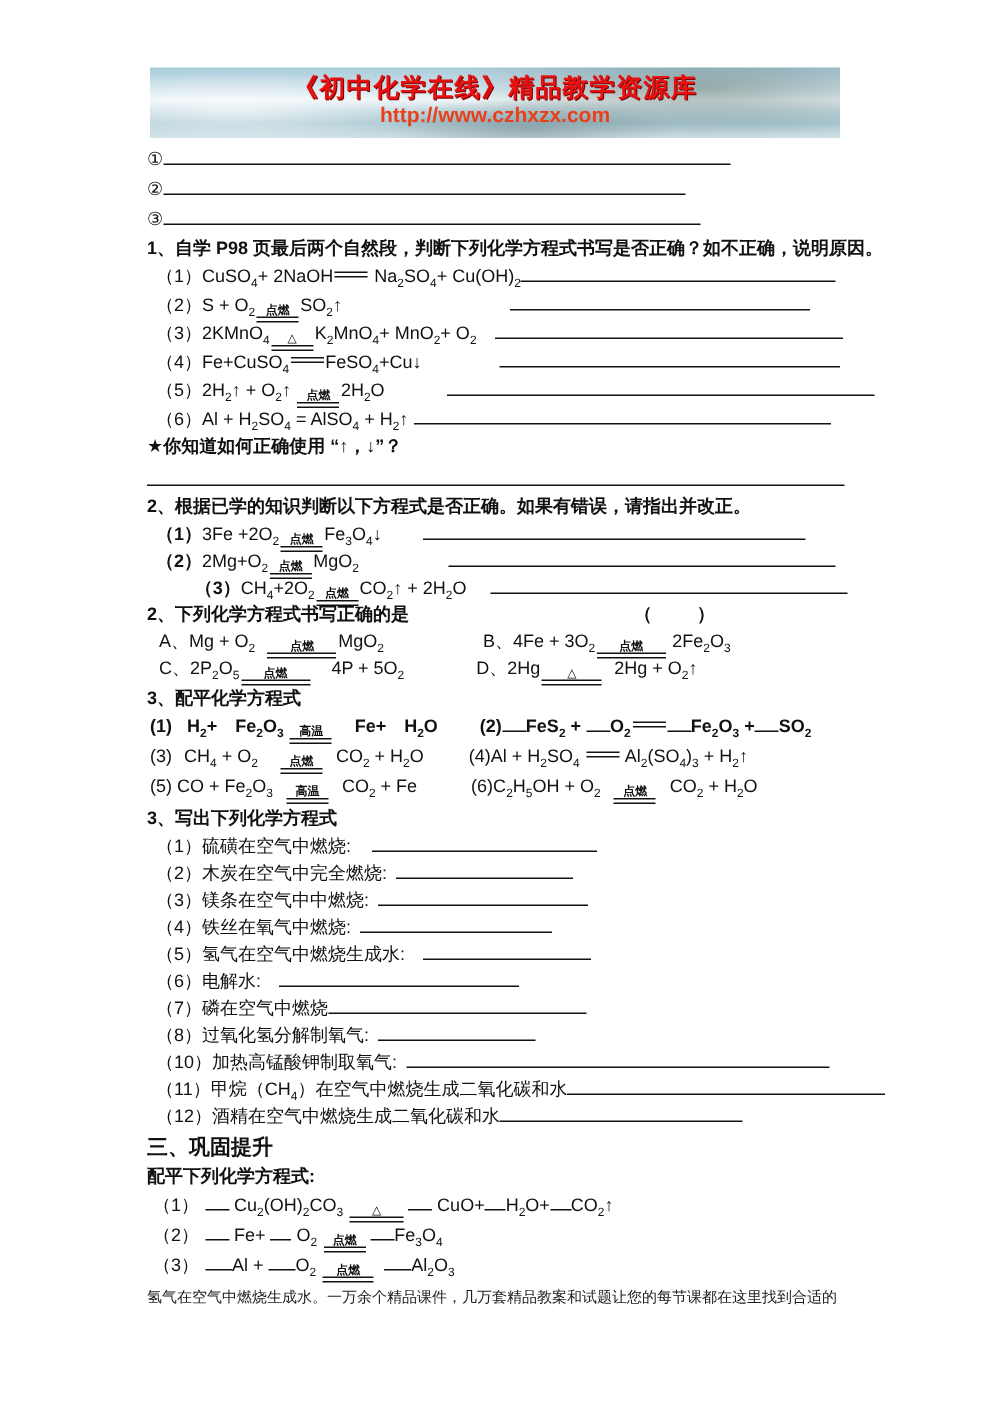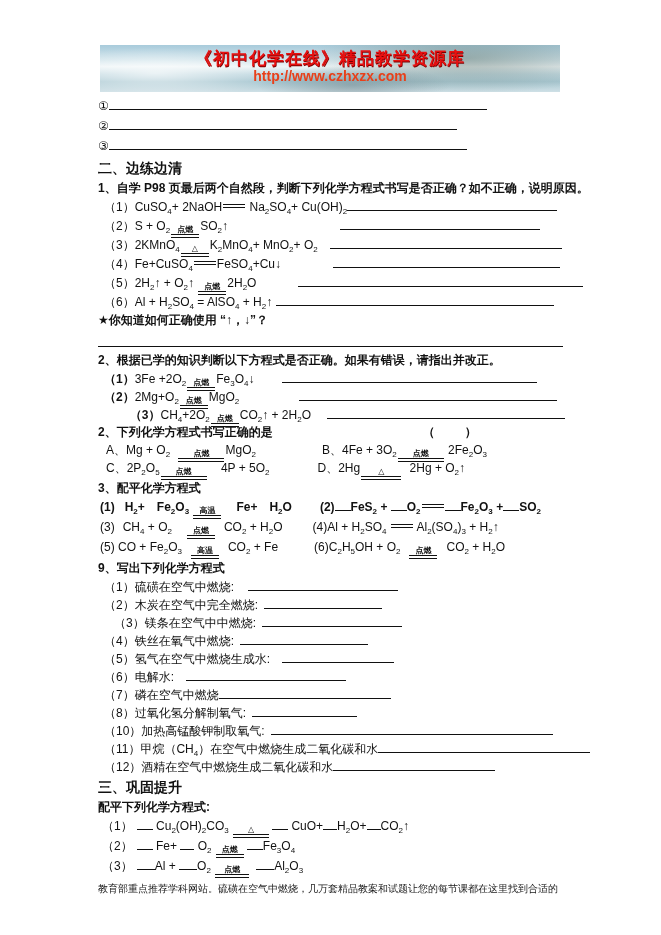--- a/index.html
+++ b/index.html
@@ -36,21 +36,20 @@
 
 <div class="page">
   <div class="banner">
     <div class="btitle">《初中化学在线》精品教学资源库</div>
     <div class="burl">http://www.czhxzx.com</div>
   </div>
   <div class="content" id="doc">
       <div class="line lh20">①<span class="bl" style="width: 378px;"></span></div>
       <div class="line lh20">②<span class="bl" style="width: 348px;"></span></div>
       <div class="line lh20">③<span class="bl" style="width: 358px;"></span></div>
-      <div class="line b h" style="margin-top: 2px;">二、边练边清</div>
       <div class="line b">1、自学 P98 页最后两个自然段，判断下列化学方程式书写是否正确？如不正确，说明原因。</div>
       <div class="line lh19" style="margin-left: 6px;">（1）CuSO<sub>4</sub>+ 2NaOH<span class="cond noLbl">
           <span class="cln"></span>
         </span> Na<sub>2</sub>SO<sub>4</sub>+ Cu(OH)<sub>2</sub><span class="bl" style="width: 210px;"></span></div>
       <div class="line lh19" style="margin-left: 6px;">（2）S + O<sub>2</sub><span class="cond">
           <span class="clbl">点燃</span>
           <span class="cln"></span>
         </span>SO<sub>2</sub>↑<span class="gap" style="width: 112px;"></span><span class="bl" style="width: 200px;"></span></div>
       <div class="line lh19" style="margin-left: 6px;">（3）2KMnO<sub>4</sub><span class="cond">
           <span class="clbl">△</span>
@@ -107,24 +106,24 @@
         </span><span class="gap" style="width: 8px;"></span>CO<sub>2</sub> + H<sub>2</sub>O<span class="gap" style="width: 30px;"></span>(4)Al + H<sub>2</sub>SO<sub>4</sub> <span class="cond noLbl">
           <span class="cln"></span>
         </span> Al<sub>2</sub>(SO<sub>4</sub>)<sub>3</sub> + H<sub>2</sub>↑</div>
       <div class="line lh20" style="margin-left: 2px;">(5) CO + Fe<sub>2</sub>O<sub>3</sub><span class="gap" style="width: 8px;"></span><span class="cond">
           <span class="clbl">高温</span>
           <span class="cln"></span>
         </span><span class="gap" style="width: 8px;"></span>CO<sub>2</sub> + Fe<span class="gap" style="width: 36px;"></span>(6)C<sub>2</sub>H<sub>5</sub>OH + O<sub>2</sub><span class="gap" style="width: 8px;"></span><span class="cond">
           <span class="clbl">点燃</span>
           <span class="cln"></span>
         </span><span class="gap" style="width: 8px;"></span>CO<sub>2</sub> + H<sub>2</sub>O</div>
-      <div class="line b" style="margin-top: 2px;">9、写出下列化学方程式</div>
+      <div class="line b" style="margin-top: 2px;">3、写出下列化学方程式</div>
       <div class="line" style="margin-left: 6px;">（1）硫磺在空气中燃烧:<span class="gap" style="width: 14px;"></span><span class="bl" style="width: 150px;"></span></div>
       <div class="line" style="margin-left: 6px;">（2）木炭在空气中完全燃烧:<span class="gap" style="width: 6px;"></span><span class="bl" style="width: 118px;"></span></div>
-      <div class="line" style="margin-left: 16px;">（3）镁条在空气中中燃烧:<span class="gap" style="width: 6px;"></span><span class="bl" style="width: 140px;"></span></div>
+      <div class="line" style="margin-left: 6px;">（3）镁条在空气中中燃烧:<span class="gap" style="width: 6px;"></span><span class="bl" style="width: 140px;"></span></div>
       <div class="line" style="margin-left: 6px;">（4）铁丝在氧气中燃烧:<span class="gap" style="width: 6px;"></span><span class="bl" style="width: 128px;"></span></div>
       <div class="line" style="margin-left: 6px;">（5）氢气在空气中燃烧生成水:<span class="gap" style="width: 12px;"></span><span class="bl" style="width: 112px;"></span></div>
       <div class="line" style="margin-left: 6px;">（6）电解水:<span class="gap" style="width: 12px;"></span><span class="bl" style="width: 160px;"></span></div>
       <div class="line" style="margin-left: 6px;">（7）磷在空气中燃烧<span class="bl" style="width: 172px;"></span></div>
       <div class="line" style="margin-left: 6px;">（8）过氧化氢分解制氧气:<span class="gap" style="width: 6px;"></span><span class="bl" style="width: 105px;"></span></div>
       <div class="line" style="margin-left: 6px;">（10）加热高锰酸钾制取氧气:<span class="gap" style="width: 6px;"></span><span class="bl" style="width: 282px;"></span></div>
       <div class="line" style="margin-left: 6px;">（11）甲烷（CH<sub>4</sub>）在空气中燃烧生成二氧化碳和水<span class="bl" style="width: 212px;"></span></div>
       <div class="line" style="margin-left: 6px;">（12）酒精在空气中燃烧生成二氧化碳和水<span class="bl" style="width: 162px;"></span></div>
       <div class="line b h" style="margin-top: 2px;">三、巩固提升</div>
       <div class="line b">配平下列化学方程式:</div>
@@ -133,15 +132,15 @@
           <span class="cln" style="min-width: 36px;"></span>
         </span><span class="gap" style="width: 2px;"></span><span class="bl" style="width: 16px;"></span> CuO+<span class="bl" style="width: 14px;"></span>H<sub>2</sub>O+<span class="bl" style="width: 14px;"></span>CO<sub>2</sub>↑</div>
       <div class="line lh20" style="margin-left: 4px;">（2）<span class="gap" style="width: 4px;"></span><span class="bl" style="width: 16px;"></span> Fe+ <span class="bl" style="width: 14px;"></span> O<sub>2</sub> <span class="cond">
           <span class="clbl">点燃</span>
           <span class="cln"></span>
         </span><span class="gap" style="width: 2px;"></span><span class="bl" style="width: 16px;"></span>Fe<sub>3</sub>O<sub>4</sub></div>
       <div class="line lh20" style="margin-left: 4px;">（3）<span class="gap" style="width: 4px;"></span><span class="bl" style="width: 18px;"></span>Al + <span class="bl" style="width: 18px;"></span>O<sub>2</sub> <span class="cond">
           <span class="clbl">点燃</span>
           <span class="cln" style="min-width: 34px;"></span>
         </span><span class="gap" style="width: 6px;"></span><span class="bl" style="width: 18px;"></span>Al<sub>2</sub>O<sub>3</sub></div>
-      <div class="line ft" style="margin-top: 6px;">教育部重点推荐学科网站。硫磺在空气中燃烧，几万套精品教案和试题让您的每节课都在这里找到合适的</div>
+      <div class="line ft" style="margin-top: 6px;">氢气在空气中燃烧生成水。一万余个精品课件，几万套精品教案和试题让您的每节课都在这里找到合适的</div>
     </div>
 </div>
 
 </body></html>

